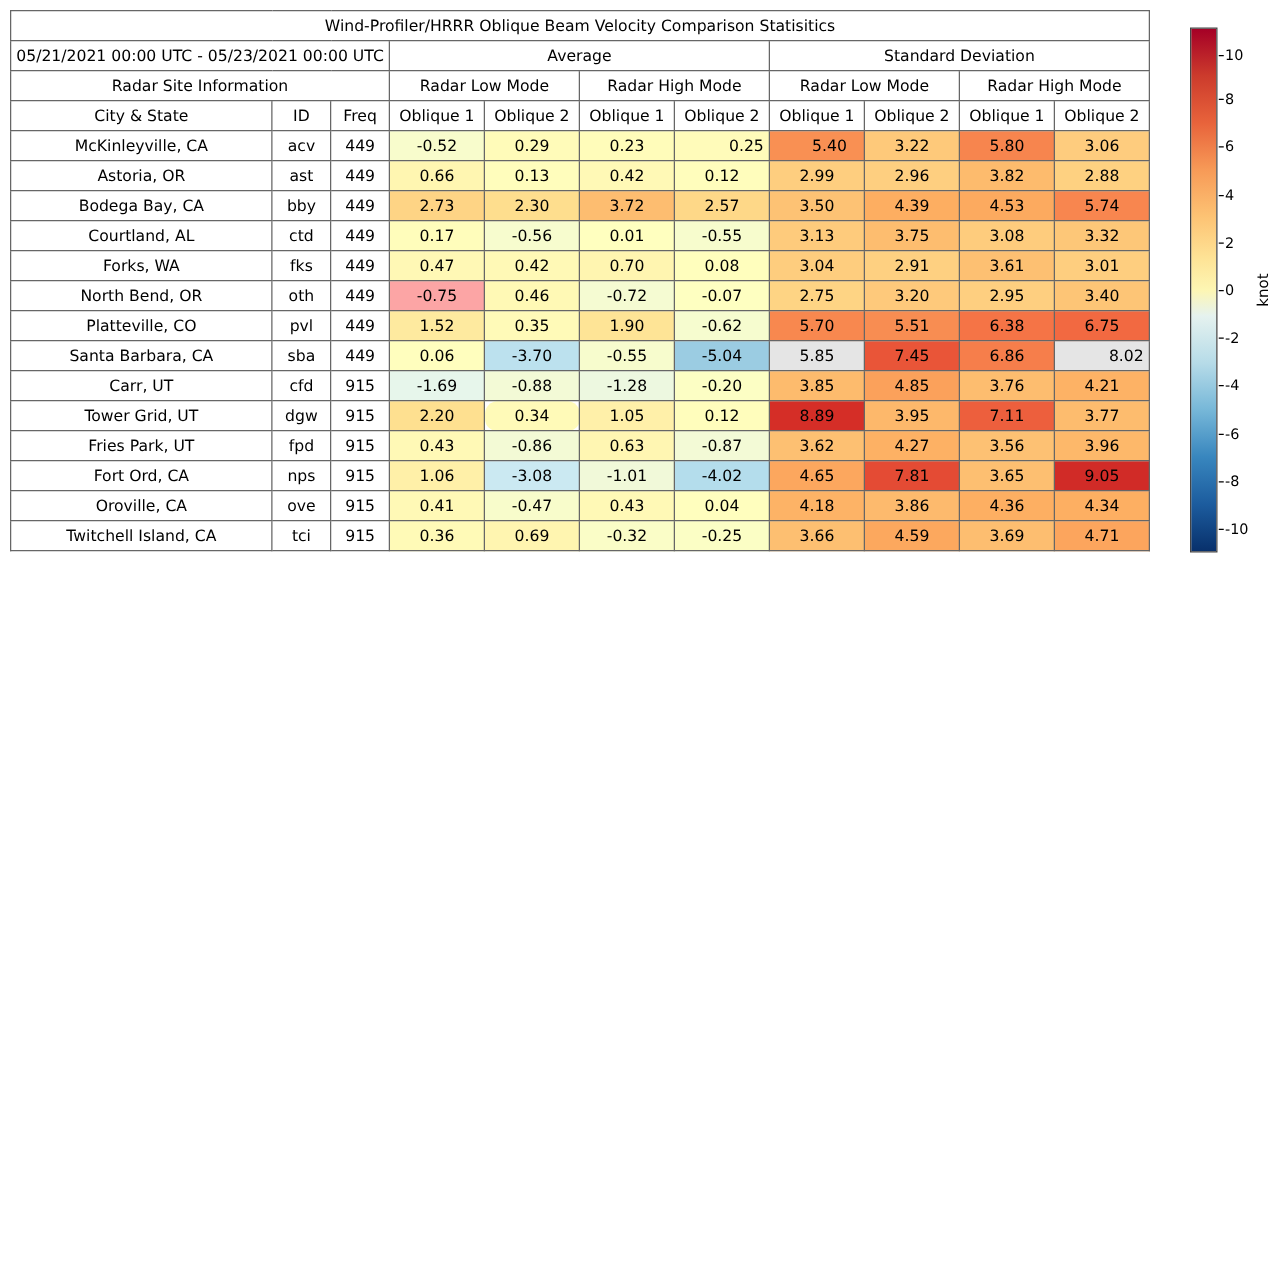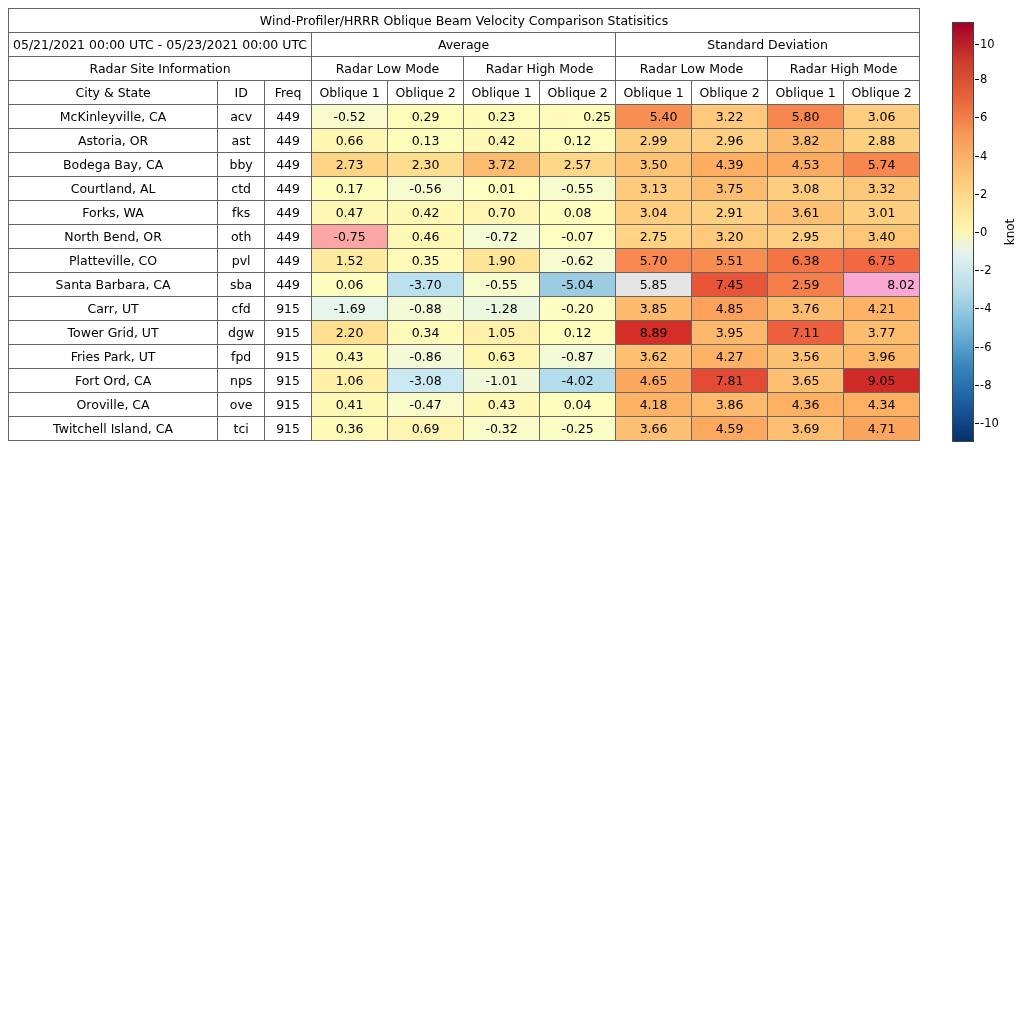--- a/index.html
+++ b/index.html
@@ -252,42 +252,42 @@
         <tr>
           <td>Santa Barbara, CA</td>
           <td class="hdr">sba</td>
           <td class="hdr">449</td>
           <td style="background: rgb(255, 254, 190);">0.06</td>
           <td style="background: rgb(188, 225, 238);">-3.70</td>
           <td style="background: rgb(247, 252, 205);">-0.55</td>
           <td style="background: rgb(155, 204, 226);">-5.04</td>
           <td style="background: #e5e5e5;">5.85</td>
           <td style="background: rgb(233, 85, 56);">7.45</td>
-          <td style="background: rgb(246, 126, 75);">2.59</td>
-          <td style="background: #f9a8d4; padding-left: 43px;">8.02</td>
+          <td style="background: rgb(246, 126, 75);">6.86</td>
+          <td style="background: #e5e5e5; padding-left: 43px;">8.02</td>
         </tr>
         <tr>
           <td>Carr, UT</td>
           <td class="hdr">cfd</td>
           <td class="hdr">915</td>
           <td style="background: rgb(231, 246, 235);">-1.69</td>
           <td style="background: rgb(243, 250, 214);">-0.88</td>
           <td style="background: rgb(237, 248, 224);">-1.28</td>
           <td style="background: rgb(252, 254, 196);">-0.20</td>
           <td style="background: rgb(253, 187, 109);">3.85</td>
           <td style="background: rgb(251, 161, 91);">4.85</td>
           <td style="background: rgb(253, 189, 111);">3.76</td>
           <td style="background: rgb(253, 178, 101);">4.21</td>
         </tr>
         <tr>
           <td>Tower Grid, UT</td>
           <td class="hdr">dgw</td>
           <td class="hdr">915</td>
           <td style="background: rgb(254, 224, 144); margin-left: 16px;">2.20</td>
-          <td style="background: rgb(255, 250, 184);">0.34</td>
+          <td style="background: rgb(255, 250, 184); border-radius: 10px;">0.34</td>
           <td style="background: rgb(255, 240, 169);">1.05</td>
           <td style="background: rgb(255, 253, 188);">0.12</td>
           <td style="background: rgb(213, 46, 39);">8.89</td>
           <td style="background: rgb(253, 184, 107);">3.95</td>
           <td style="background: rgb(237, 95, 61);">7.11</td>
           <td style="background: rgb(253, 188, 110);">3.77</td>
         </tr>
         <tr>
           <td>Fries Park, UT</td>
           <td class="hdr">fpd</td>

